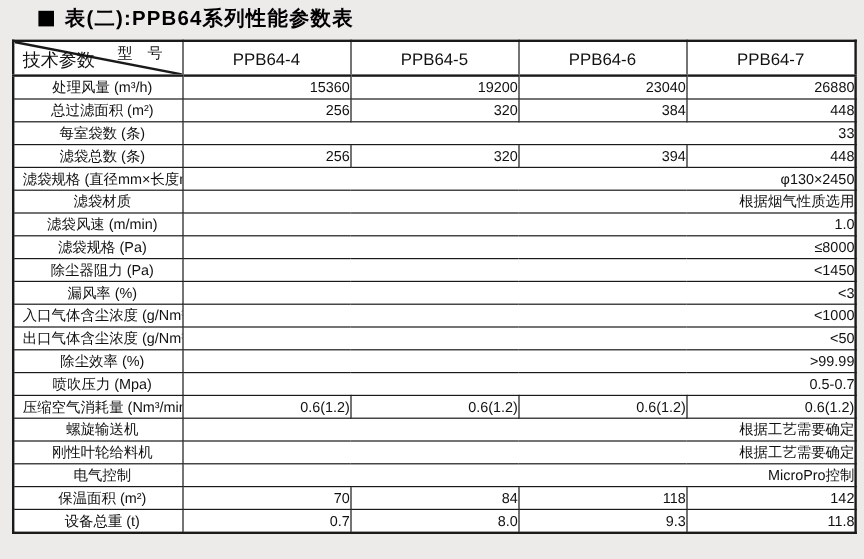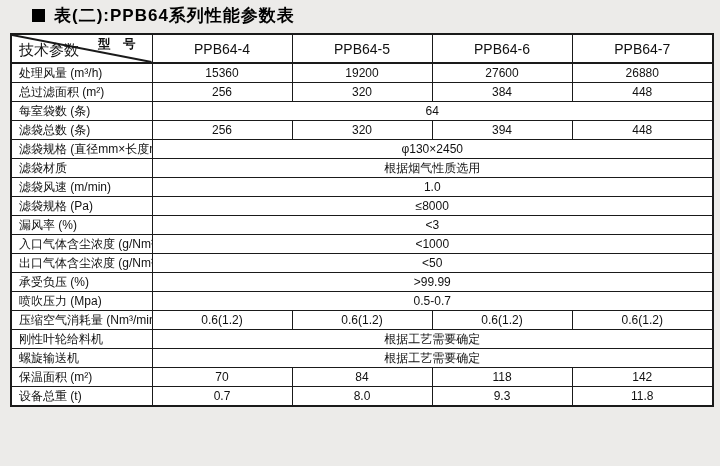--- a/index.html
+++ b/index.html
@@ -32,27 +32,27 @@
   }
   .spec-table thead tr{height:29px;}
   .spec-table thead th{
     font-size:14px;font-weight:normal;text-align:center;
     border-bottom-width:2px;
   }
   .spec-table tbody tr{height:18.6px;}
   .spec-table tbody td{
     font-size:12px;line-height:18px;white-space:nowrap;
   }
-  td.label-cell{text-align:left;padding-left:7px;}
-  td.value-cell{text-align:center;}
+  td.label-cell{text-align:center;padding-left:7px;}
+  td.value-cell{text-align:right;}
   th.corner{position:relative;padding:0;}
   th.corner svg{position:absolute;left:0;top:0;width:100%;height:100%;display:block;}
   .corner-top{
     position:absolute;top:1px;right:16px;
-    font-size:12.5px;font-weight:bold;
+    font-size:12.5px;font-weight:normal;
   }
   .corner-bottom{
     position:absolute;bottom:2px;left:7px;
     font-size:15px;font-weight:normal;
   }
 </style>
 </head>
 <body>
 
 <div class="page">
@@ -83,33 +83,33 @@
         <th>PPB64-5</th>
         <th>PPB64-6</th>
         <th>PPB64-7</th>
       </tr>
     </thead>
     <tbody>
         <tr>
           <td class="label-cell">处理风量 (m³/h)</td>
           <td class="value-cell">15360</td>
           <td class="value-cell">19200</td>
-          <td class="value-cell">27600</td>
+          <td class="value-cell">23040</td>
           <td class="value-cell">26880</td>
         </tr>
         <tr>
           <td class="label-cell">总过滤面积 (m²)</td>
           <td class="value-cell">256</td>
           <td class="value-cell">320</td>
           <td class="value-cell">384</td>
           <td class="value-cell">448</td>
         </tr>
         <tr>
           <td class="label-cell">每室袋数 (条)</td>
-          <td class="value-cell" colspan="4">64</td>
+          <td class="value-cell" colspan="4">33</td>
         </tr>
         <tr>
           <td class="label-cell">滤袋总数 (条)</td>
           <td class="value-cell">256</td>
           <td class="value-cell">320</td>
           <td class="value-cell">394</td>
           <td class="value-cell">448</td>
         </tr>
         <tr>
           <td class="label-cell">滤袋规格 (直径mm×长度mm)</td>
@@ -121,53 +121,61 @@
         </tr>
         <tr>
           <td class="label-cell">滤袋风速 (m/min)</td>
           <td class="value-cell" colspan="4">1.0</td>
         </tr>
         <tr>
           <td class="label-cell">滤袋规格 (Pa)</td>
           <td class="value-cell" colspan="4">≤8000</td>
         </tr>
         <tr>
+          <td class="label-cell">除尘器阻力 (Pa)</td>
+          <td class="value-cell" colspan="4">&lt;1450</td>
+        </tr>
+        <tr>
           <td class="label-cell">漏风率 (%)</td>
           <td class="value-cell" colspan="4">&lt;3</td>
         </tr>
         <tr>
           <td class="label-cell">入口气体含尘浓度 (g/Nm³)</td>
           <td class="value-cell" colspan="4">&lt;1000</td>
         </tr>
         <tr>
           <td class="label-cell">出口气体含尘浓度 (g/Nm³)</td>
           <td class="value-cell" colspan="4">&lt;50</td>
         </tr>
         <tr>
-          <td class="label-cell">承受负压 (%)</td>
+          <td class="label-cell">除尘效率 (%)</td>
           <td class="value-cell" colspan="4">&gt;99.99</td>
         </tr>
         <tr>
           <td class="label-cell">喷吹压力 (Mpa)</td>
           <td class="value-cell" colspan="4">0.5-0.7</td>
         </tr>
         <tr>
           <td class="label-cell">压缩空气消耗量 (Nm³/min)</td>
           <td class="value-cell">0.6(1.2)</td>
           <td class="value-cell">0.6(1.2)</td>
           <td class="value-cell">0.6(1.2)</td>
           <td class="value-cell">0.6(1.2)</td>
         </tr>
         <tr>
+          <td class="label-cell">螺旋输送机</td>
+          <td class="value-cell" colspan="4">根据工艺需要确定</td>
+        </tr>
+        <tr>
           <td class="label-cell">刚性叶轮给料机</td>
           <td class="value-cell" colspan="4">根据工艺需要确定</td>
         </tr>
         <tr>
-          <td class="label-cell">螺旋输送机</td>
-          <td class="value-cell" colspan="4">根据工艺需要确定</td>
+          <td class="label-cell">电气控制</td>
+          <td class="value-cell" colspan="4">MicroPro控制</td>
         </tr>
         <tr>
           <td class="label-cell">保温面积 (m²)</td>
           <td class="value-cell">70</td>
           <td class="value-cell">84</td>
           <td class="value-cell">118</td>
           <td class="value-cell">142</td>
         </tr>
         <tr>
           <td class="label-cell">设备总重 (t)</td>

